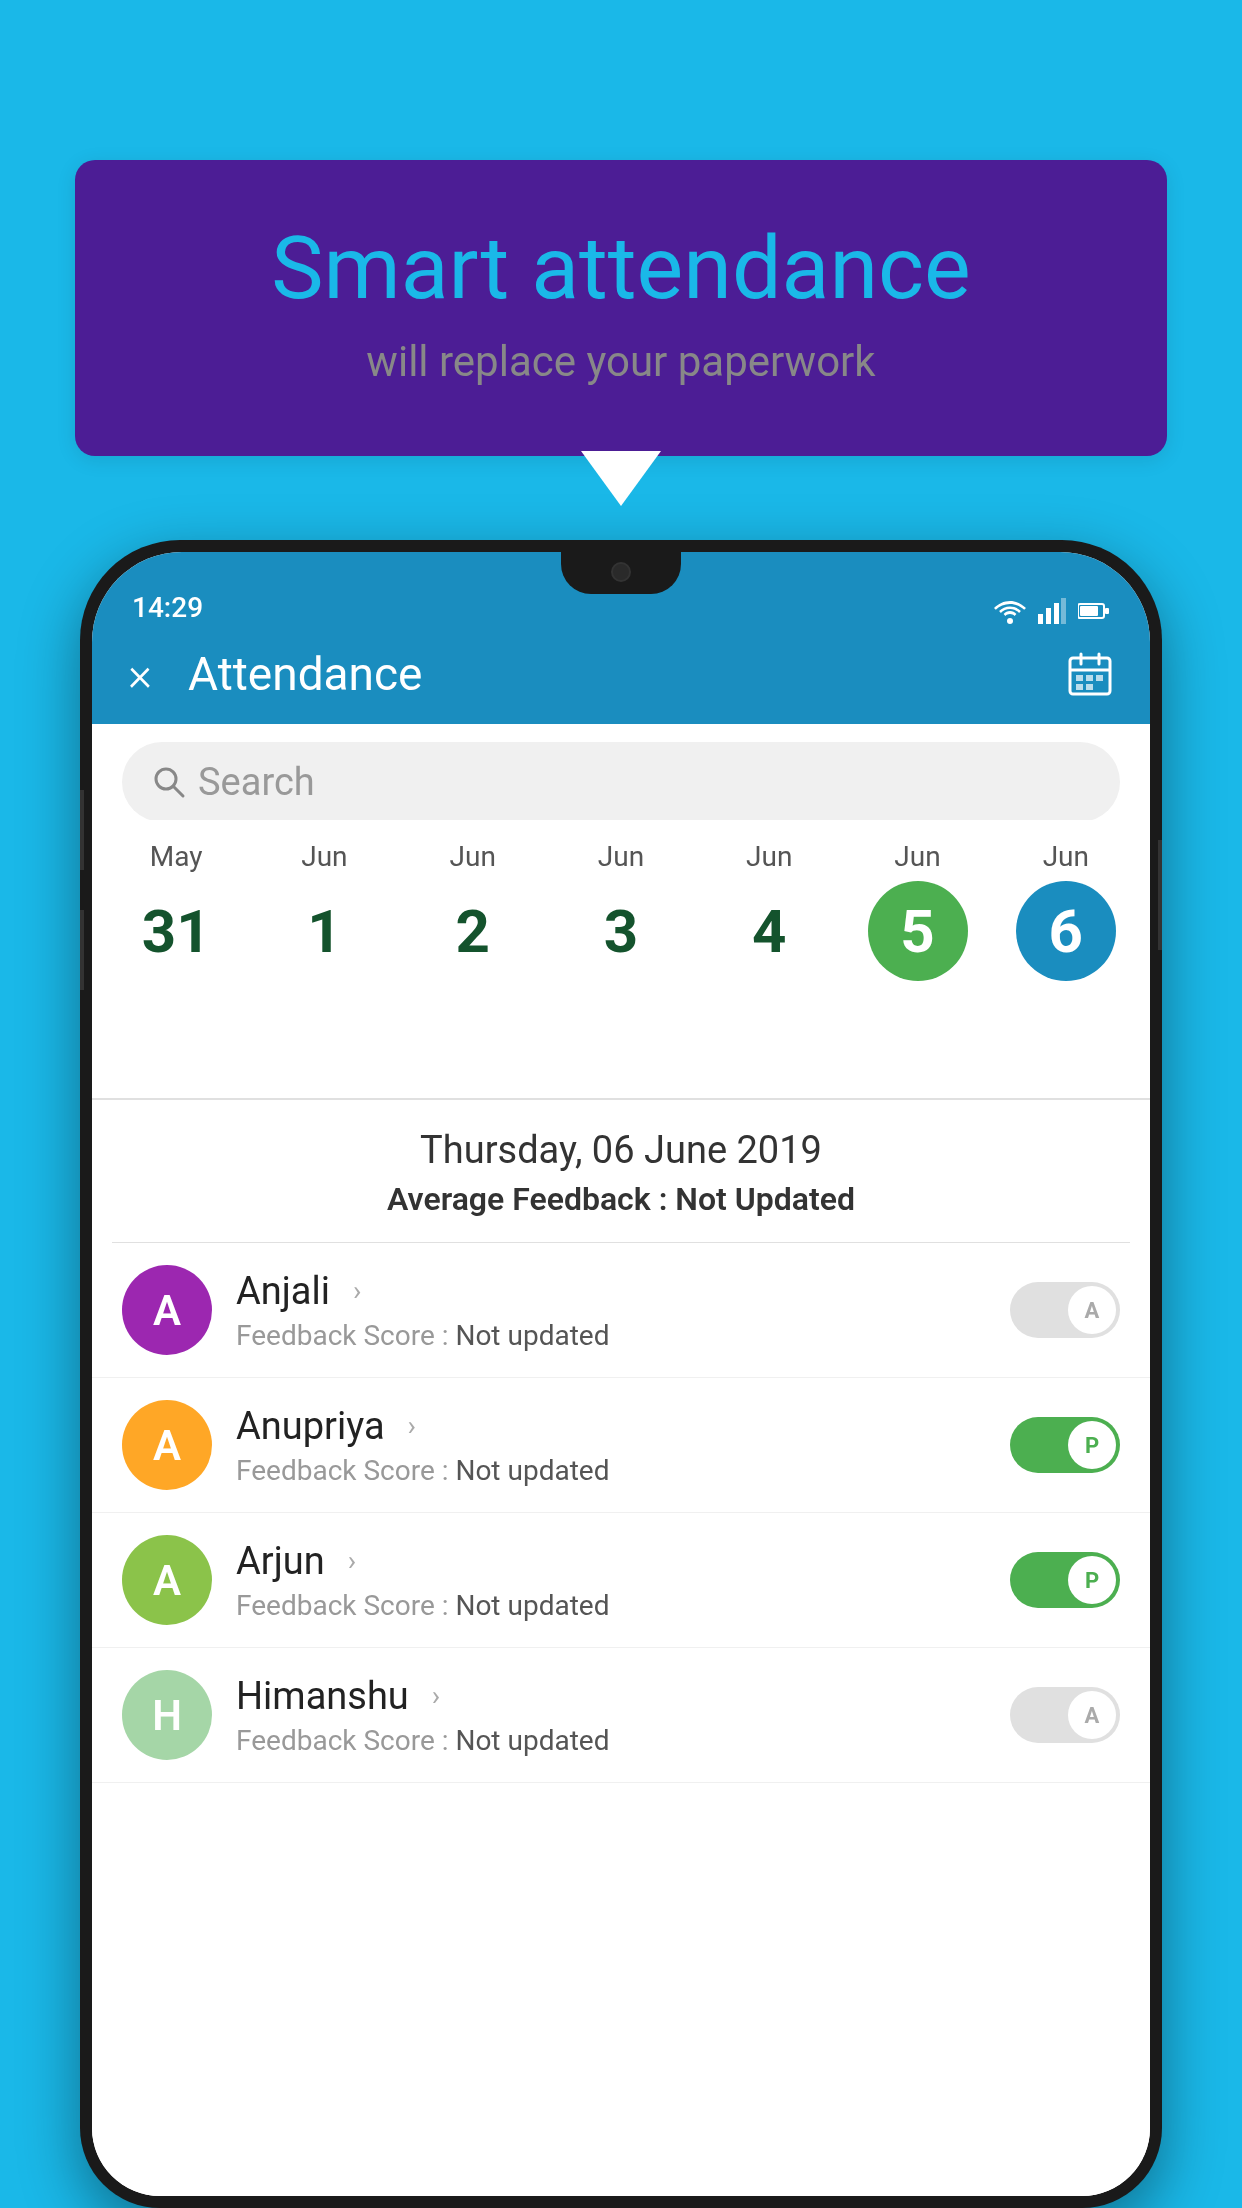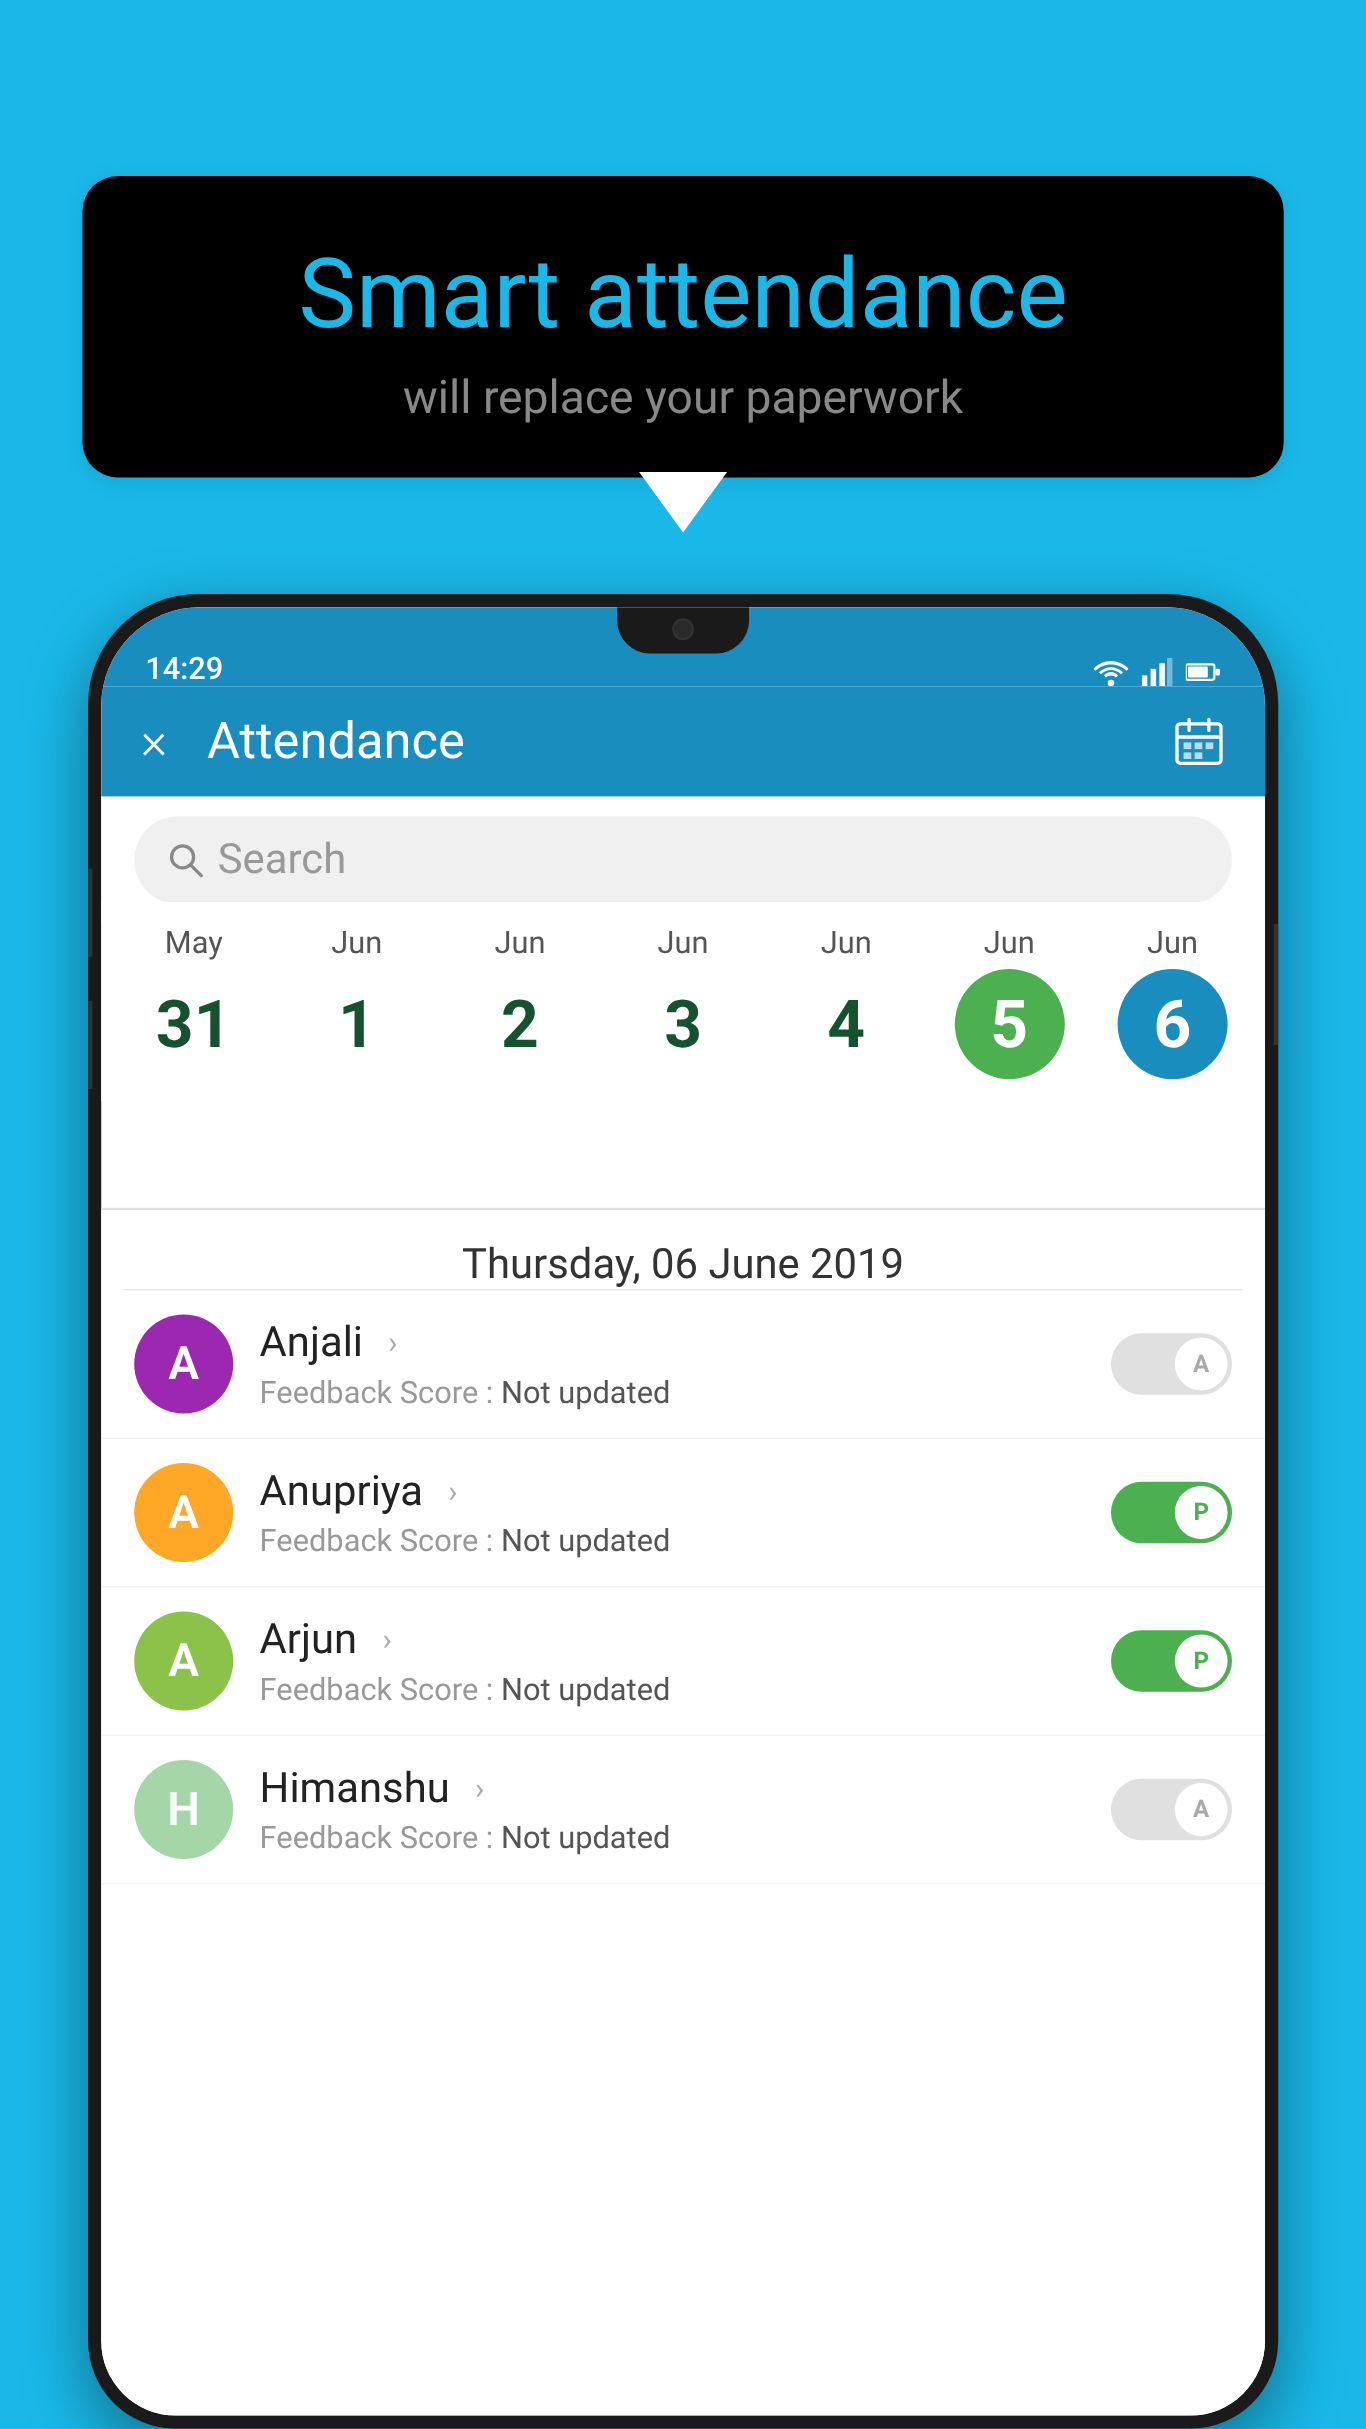--- a/index.html
+++ b/index.html
@@ -12,23 +12,23 @@
       overflow: hidden;
       position: relative;
     }
 
     
     .speech-bubble {
       position: absolute;
       top: 160px;
       left: 75px;
       right: 75px;
-      background: #000000;
-      border-radius: 32px;
-      padding: 60px 80px 48px;
+      background: #4c1d95;
+      border-radius: 20px;
+      padding: 60px 80px 70px;
       text-align: center;
       box-shadow: 0 4px 20px rgba(0,0,0,0.1);
     }
     .speech-bubble::after {
       content: '';
       position: absolute;
       bottom: -50px;
       left: 50%;
       transform: translateX(-50%);
       width: 0;
@@ -500,20 +500,23 @@
         </div>
     </div>
 
     <div class="divider"></div>
 
     <div class="content-area">
 
       <div class="date-title">Thursday, 06 June 2019</div>
 
 
+      <div class="feedback-label">
+        <span>Average Feedback : </span><span style="color:#333;font-weight:600;">Not Updated</span>
+      </div>
 
       <div class="thin-divider"></div>
 
       <div id="student-list">
           <div class="student-item">
             <div class="avatar" style="background: rgb(156, 39, 176);">A</div>
             <div class="student-info">
               <div class="student-name">
                 <span>Anjali</span> 
                 <span style="color:#aaa;font-size:28px;">›</span>

